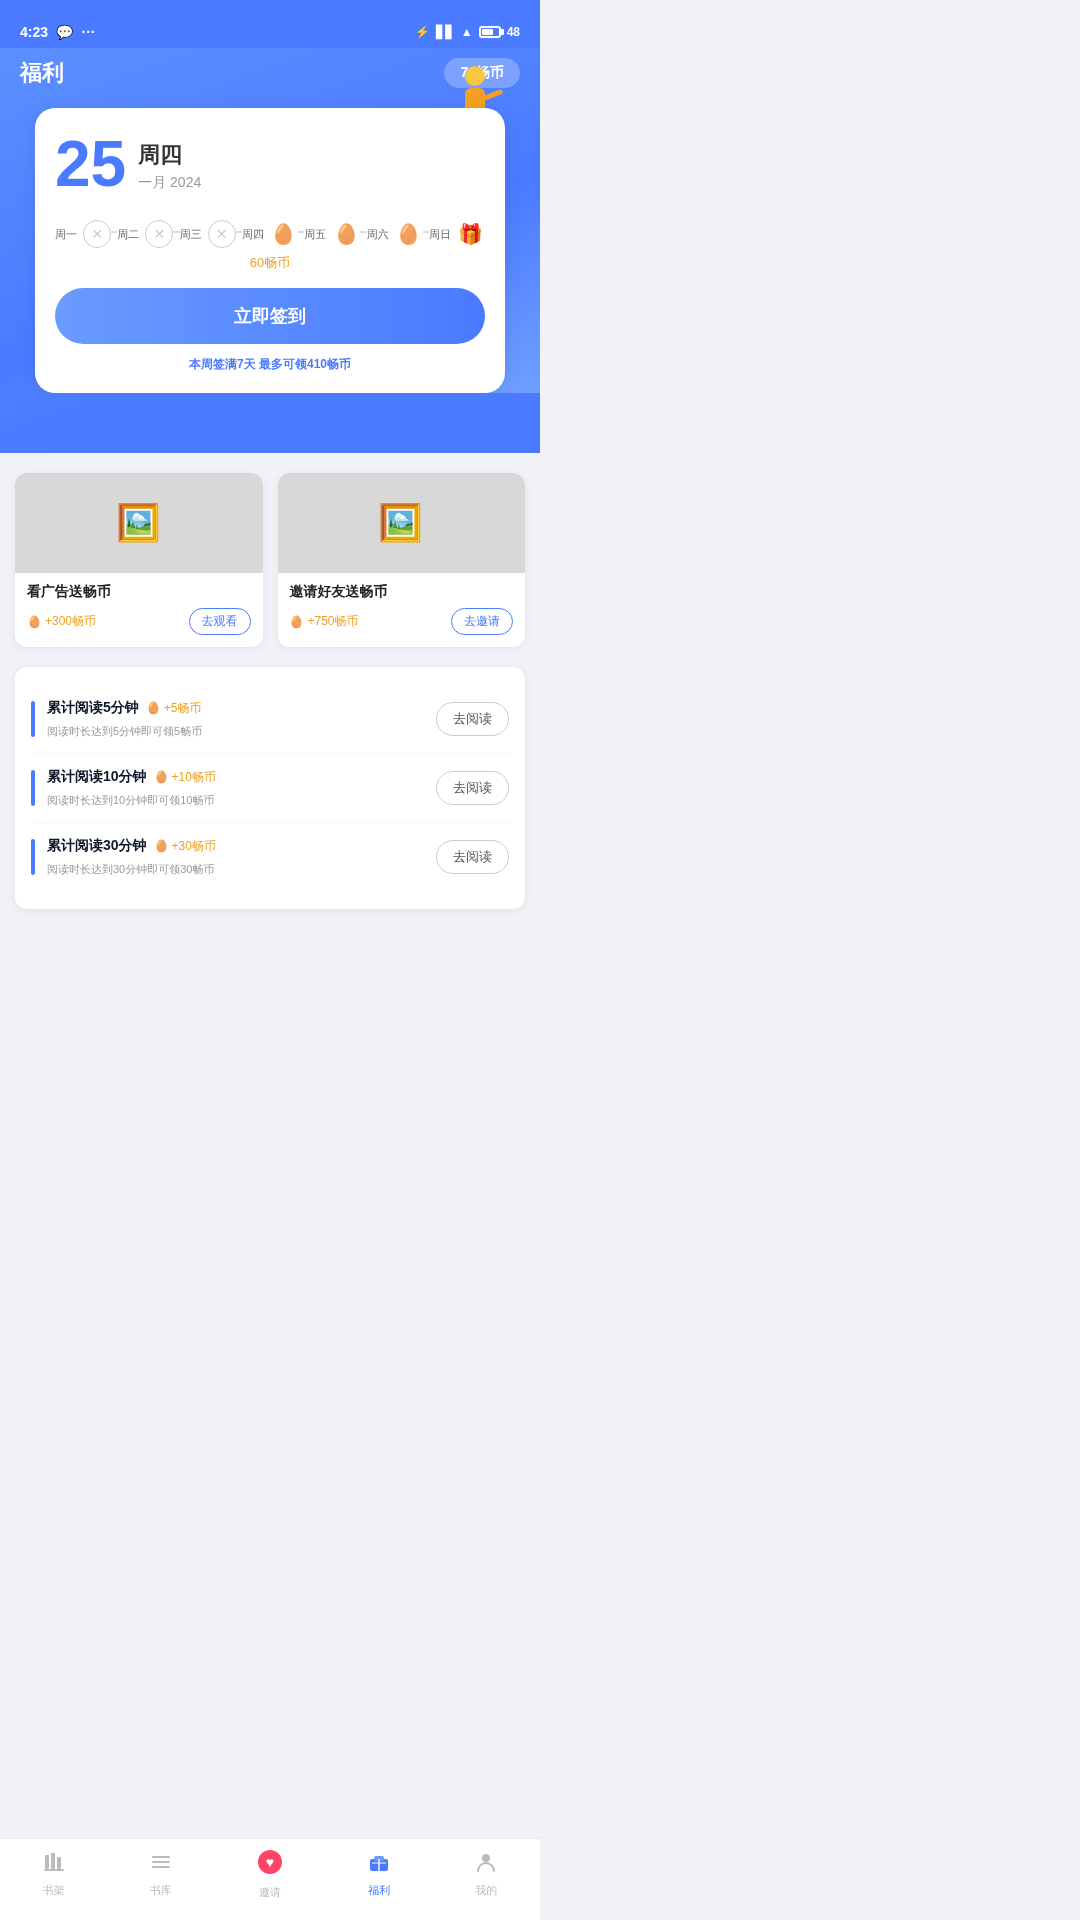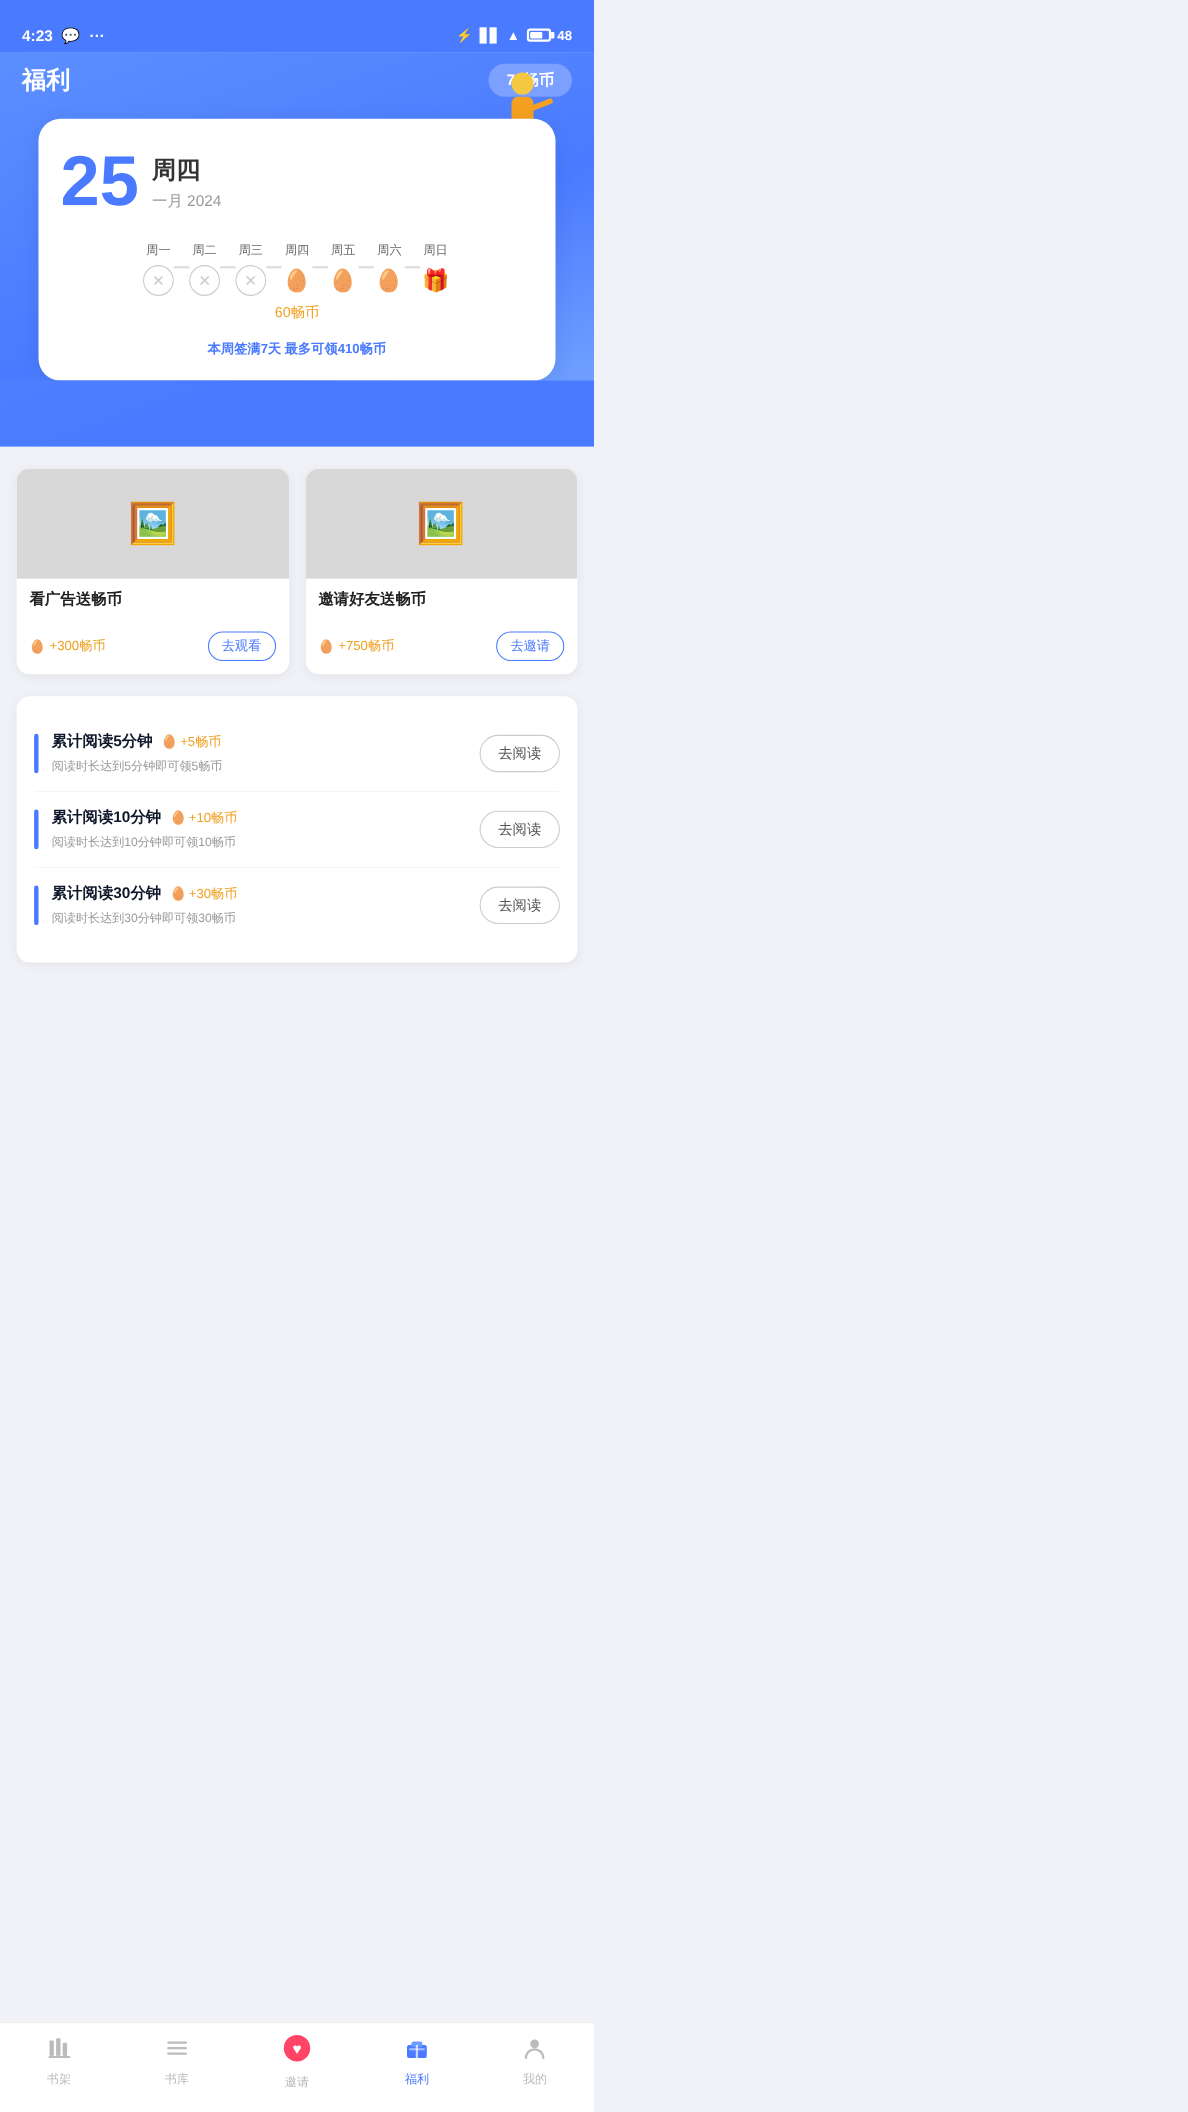--- a/index.html
+++ b/index.html
@@ -214,21 +214,21 @@
       color: #aaa;
       font-size: 36px;
     }
     .ad-info {
       padding: 10px 12px 12px;
     }
     .ad-title {
       font-size: 14px;
       font-weight: 600;
       color: #222;
-      margin-bottom: 20px;
+      margin-bottom: 7px;
     }
     .ad-bottom {
       display: flex;
       align-items: center;
       justify-content: space-between;
     }
     .ad-reward {
       color: #f0a020;
       font-size: 12px;
       display: flex;
@@ -381,21 +381,21 @@
       align-items: center;
       justify-content: center;
       width: 100%;
     }
     .day-unit {
       display: flex;
       align-items: center;
     }
     .day-unit-inner {
       display: flex;
-      flex-direction: column;
+      flex-direction: row;
       align-items: center;
       gap: 6px;
     }
     .connector {
       width: 14px;
       height: 2px;
       background: #ddd;
       margin-bottom: 4px;
     }
   </style>
@@ -514,20 +514,21 @@
           </div>
         </div>
       </div>
 
       
       <div class="checkin-reward">
         <span>60畅币</span>
       </div>
 
       
+      <button class="signin-btn">立即签到</button>
 
       
       <div class="signin-hint">
         <span>本周签满7天 最多可领</span><span style="color:#4a7aff;font-weight:600;">410畅币</span>
       </div>
     </div>
   </div>
 </div>
 
 <div class="ad-cards">

